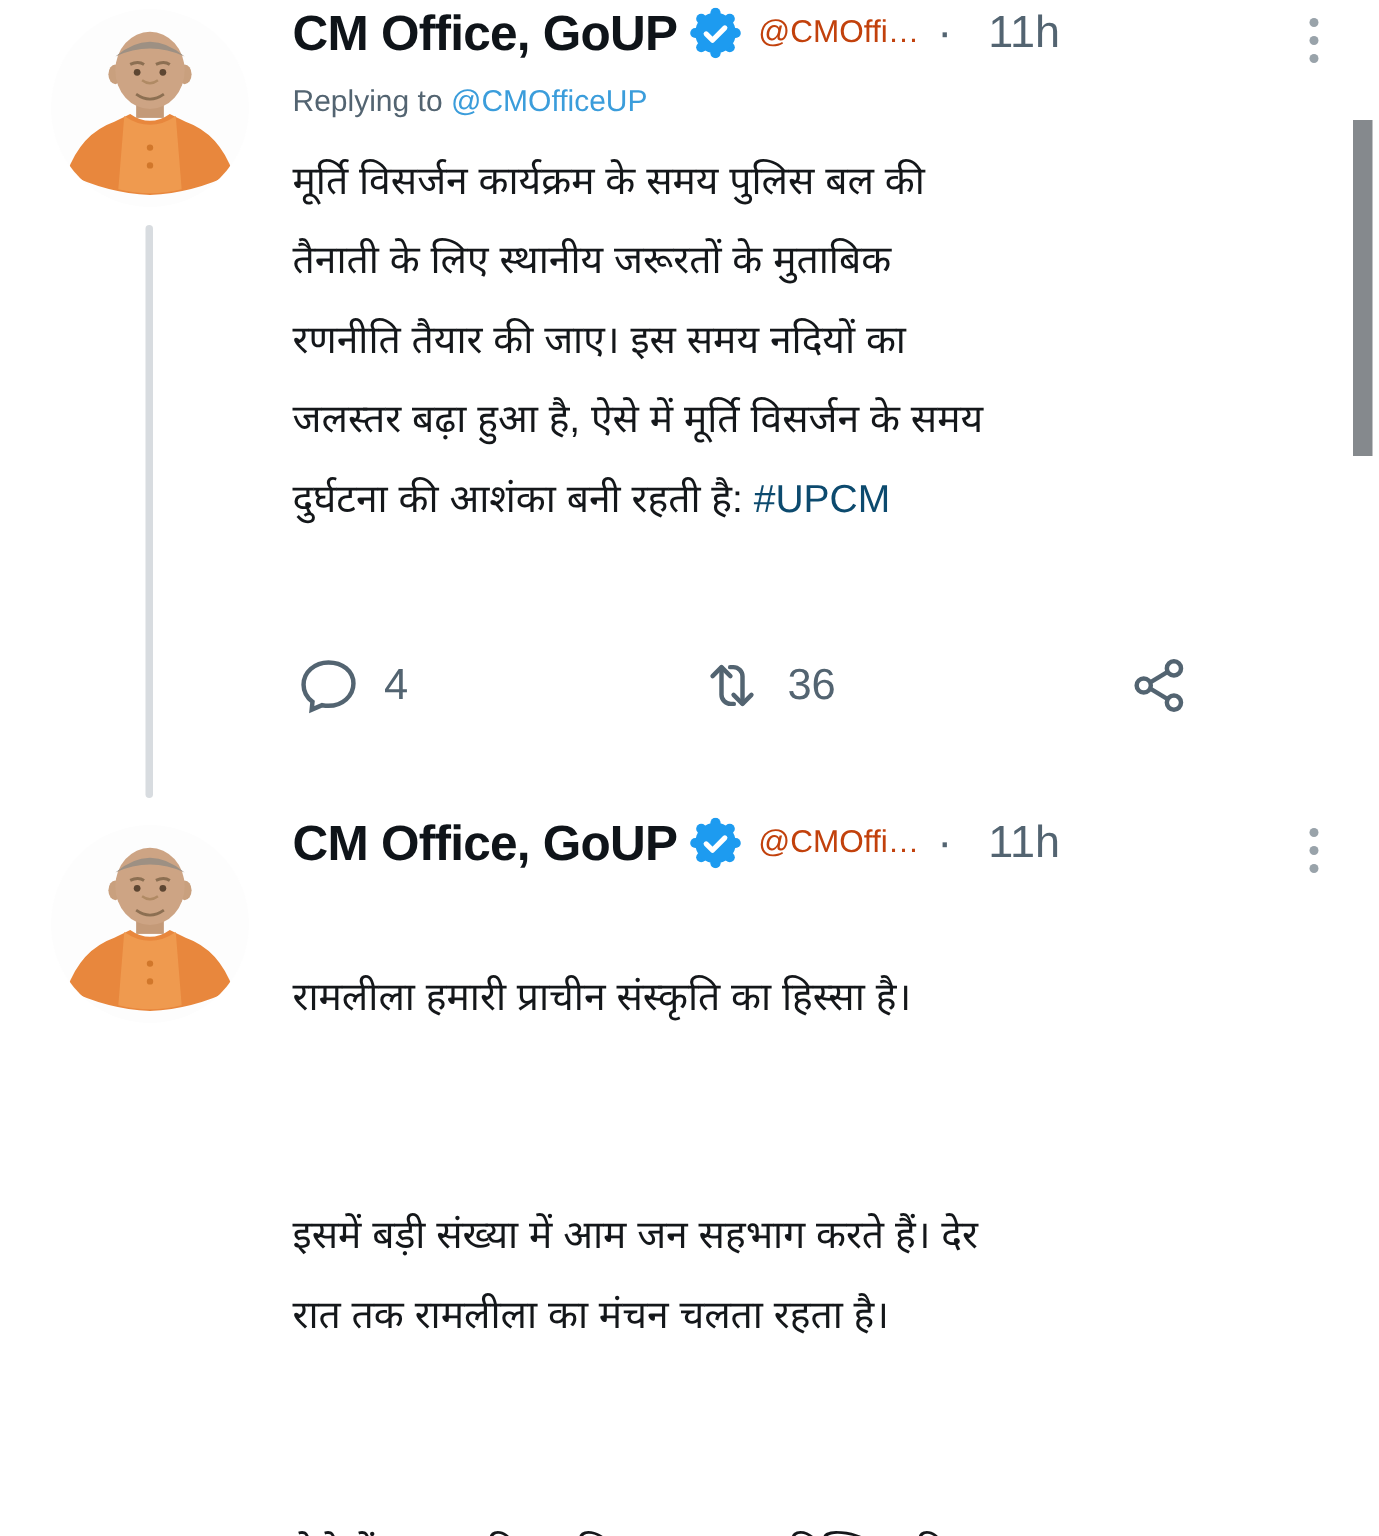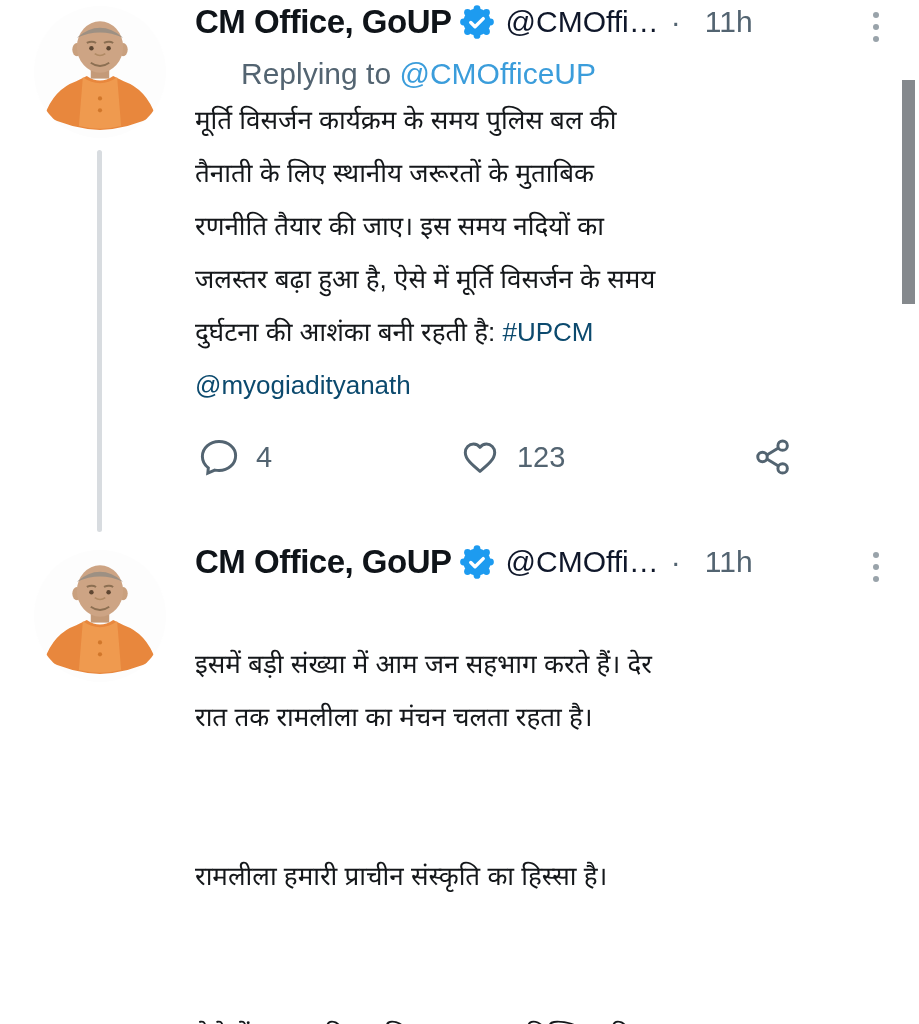--- a/index.html
+++ b/index.html
@@ -9,27 +9,27 @@
   }
   
   .avatar{position:absolute;width:132px;height:132px;border-radius:50%;overflow:hidden;background:#fdfdfd;cursor:pointer;}
   .avatar svg{width:100%;height:100%;display:block;}
   
   .thread-line{position:absolute;left:97px;top:150px;width:5px;height:382px;background:#d8dce0;border-radius:3px;}
   
   .hdr{position:absolute;left:195px;width:650px;display:flex;align-items:center;white-space:nowrap;overflow:hidden;}
   .name{font-size:33px;font-weight:700;color:#0f1419;letter-spacing:-0.5px;}
   .badge{width:34px;height:34px;margin-left:8px;flex:0 0 auto;}
-  .handle{font-size:30px;color:#0f172a;margin-left:12px;}
+  .handle{font-size:21px;color:#c2410c;margin-left:12px;}
   .sep{font-size:30px;color:#536471;margin-left:12px;}
   .time{font-size:30px;color:#536471;margin-left:24px;}
   .more{position:absolute;left:862px;width:20px;display:flex;flex-direction:column;align-items:center;gap:6px;cursor:pointer;padding:4px;}
   .more i{display:block;width:6px;height:6px;border-radius:50%;background:#99a3aa;}
   
-  .replying{position:absolute;left:195px;top:57px;font-size:30px;color:#536471;margin-left:46px;}
+  .replying{position:absolute;left:195px;top:57px;font-size:20px;color:#536471;}
   .replying .link{color:#3b9ddb;cursor:pointer;}
   
   .body{position:absolute;left:195px;width:690px;font-size:26px;line-height:53px;color:#14171a;white-space:pre-line;}
   .body .link{color:#0c4a6e;cursor:pointer;}
   .body p{margin:0 0 53px 0;}
   .body p:last-child{margin-bottom:0;}
   
   .actions{position:absolute;left:198px;top:436px;width:596px;display:flex;justify-content:space-between;align-items:center;}
   .action{display:flex;align-items:center;gap:16px;cursor:pointer;}
   .action svg{width:42px;height:42px;display:block;}
@@ -89,34 +89,39 @@
       <i></i>
       <i></i>
     </div>
 
   <div class="replying"><span>Replying to </span><span class="link">@CMOfficeUP</span></div>
 
   <div class="body" style="top:94px;"><span>मूर्ति विसर्जन कार्यक्रम के समय पुलिस बल की
 तैनाती के लिए स्थानीय जरूरतों के मुताबिक
 रणनीति तैयार की जाए। इस समय नदियों का
 जलस्तर बढ़ा हुआ है, ऐसे में मूर्ति विसर्जन के समय
-दुर्घटना की आशंका बनी रहती है: </span><span class="link">#UPCM</span><br><span class="link">@myogiadityanath</span></div>
+दुर्घटना की आशंका बनी रहती है: </span><span class="link">#UPCM</span><br></div>
 
   <div class="actions">
     <div class="action">
       <svg viewBox="0 0 24 24">
         <path d="M12 3.2 C6.7 3.2 2.5 7 2.5 11.7 c0 2.6 1.3 4.9 3.4 6.5 L5.6 21.2 l4-1.7 c0.8 0.15 1.6 0.25 2.4 0.25 5.3 0 9.5-3.8 9.5-8.5 S17.3 3.2 12 3.2 Z" fill="none" stroke="#536471" stroke-width="1.7"></path>
       </svg>
       <span class="count">4</span>
     </div>
     <div class="action">
       <svg viewBox="0 0 24 24">
-        <path d="M12 20.2 C7.3 16.3 3.6 13.2 3.6 9.4 3.6 6.7 5.7 4.6 8.3 4.6 c1.5 0 2.9 0.75 3.7 1.9 0.8-1.15 2.2-1.9 3.7-1.9 2.6 0 4.7 2.1 4.7 4.8 0 3.8-3.7 6.9-8.4 10.8 Z" fill="none" stroke="#536471" stroke-width="1.7" stroke-linejoin="round"></path>
+        <g fill="none" stroke="#536471" stroke-width="1.7" stroke-linecap="round" stroke-linejoin="round">
+          <path d="M4.6 8.4 L8 5 L11.4 8.4"></path>
+          <path d="M8 5.2 v10.3 a3.5 3.5 0 0 0 3.5 3.5 h1.2"></path>
+          <path d="M19.4 15.6 L16 19 L12.6 15.6"></path>
+          <path d="M16 18.8 V8.5 A3.5 3.5 0 0 0 12.5 5 h-1.2"></path>
+        </g>
       </svg>
-      <span class="count">123</span>
+      <span class="count">36</span>
     </div>
     <div class="action">
       <svg viewBox="0 0 24 24">
         <g fill="none" stroke="#536471" stroke-width="1.7">
           <circle cx="17.5" cy="5.5" r="2.7"></circle>
           <circle cx="6" cy="12" r="2.7"></circle>
           <circle cx="17.5" cy="18.5" r="2.7"></circle>
           <line x1="8.5" y1="10.8" x2="15.1" y2="6.8"></line>
           <line x1="8.5" y1="13.2" x2="15.1" y2="17.2"></line>
         </g>
@@ -164,23 +169,23 @@
     <span class="sep">·</span>
     <span class="time">11h</span>
   </div>
   <div class="more" style="top:548px;">
       <i></i>
       <i></i>
       <i></i>
     </div>
 
   <div class="body" style="top:585px;">
+    <p>रामलीला हमारी प्राचीन संस्कृति का हिस्सा है।</p>
     <p>इसमें बड़ी संख्या में आम जन सहभाग करते हैं। देर
 रात तक रामलीला का मंचन चलता रहता है।</p>
-    <p>रामलीला हमारी प्राचीन संस्कृति का हिस्सा है।</p>
     <p><span>ऐसे में सुरक्षा की समुचित व्यवस्था सुनिश्चित की
 जाए। आवश्यकतानुसार पुलिस की तैनाती एवं
 पेट्रोलिंग कराई जाए: </span><br></p>
   </div>
 
   <div class="scrollbar"></div>
 
 </div>
 
 </body></html>

